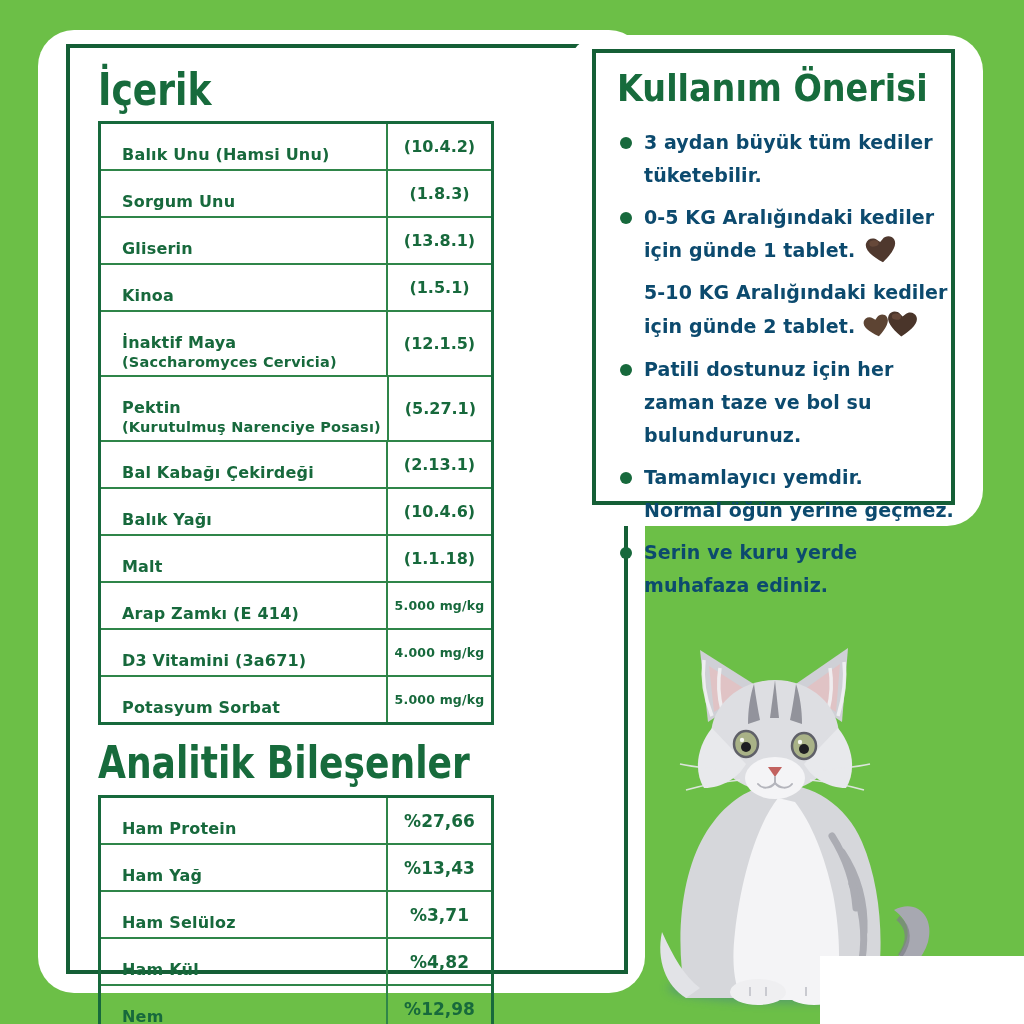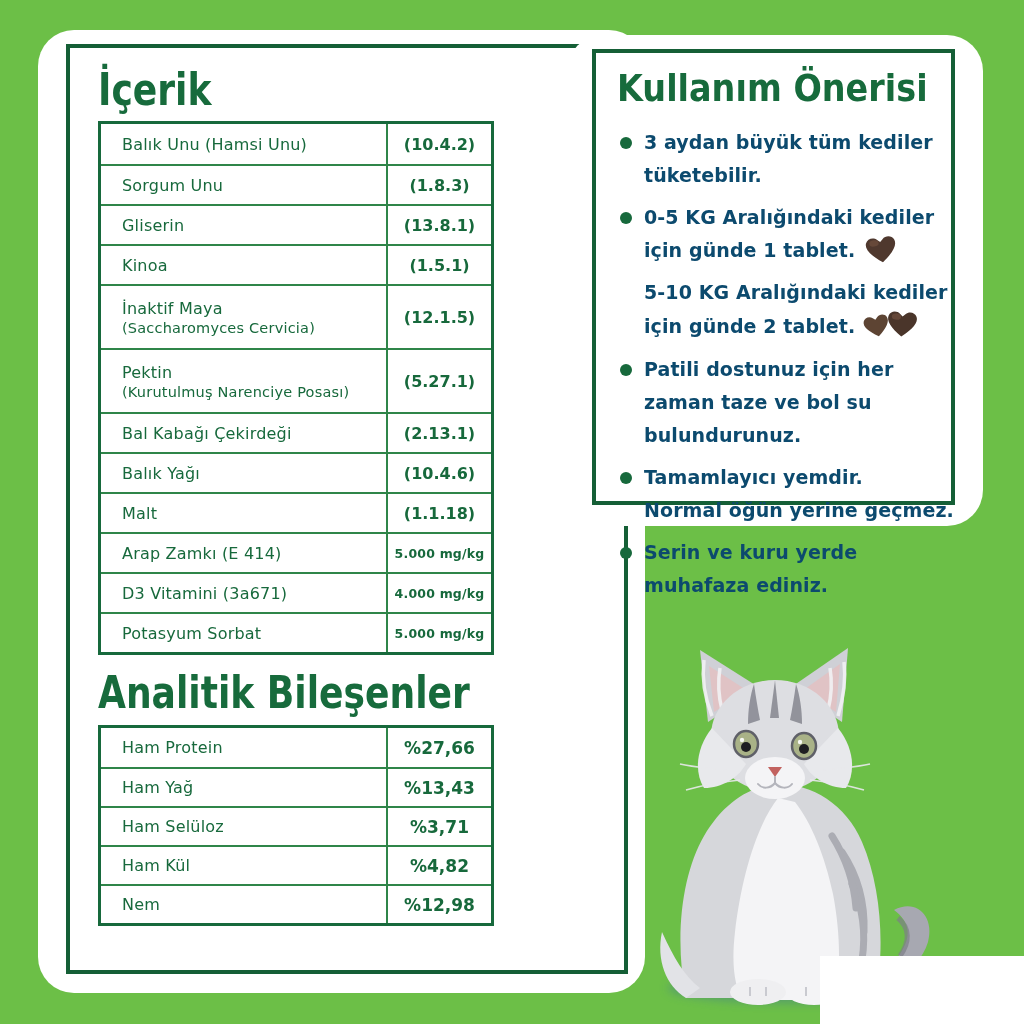--- a/index.html
+++ b/index.html
@@ -18,24 +18,24 @@
   .content-left{position:absolute;left:60px;top:38px;width:396px;}
   .heading{
     margin:0;font-weight:bold;color:#176B3C;white-space:nowrap;
     font-size:44px;line-height:44px;letter-spacing:0;
     transform:scaleX(.82);transform-origin:left center;
   }
   .heading.h2{margin-top:16px;margin-bottom:10px;}
   .gtable{border:3px solid #17693C;margin-top:9px;}
   .row{display:flex;align-items:stretch;min-height:40px;box-sizing:border-box;}
   .row + .row{border-top:2px solid #2F8549;}
-  .row.tall{min-height:64px;gap:16px;}
+  .row.tall{min-height:64px;}
   .name{
     flex:1;display:flex;flex-direction:column;justify-content:center;
-    padding:5px 6px 5px 21px;font-weight:normal;font-size:16px;letter-spacing:.2px;
+    padding:21px 6px 5px 21px;font-weight:bold;font-size:16px;letter-spacing:.2px;
   }
   .name-sub{font-size:14.5px;margin-top:2px;white-space:nowrap;}
   .val{
     width:103px;flex:none;border-left:2px solid #2F8549;
     display:flex;align-items:center;justify-content:center;
     font-weight:bold;font-size:16px;text-align:center;
   }
   .val.small{font-size:12.5px;letter-spacing:.2px;text-align:center;}
   .t2 .row{min-height:39px;}
   .t2 .val{font-size:17px;}

